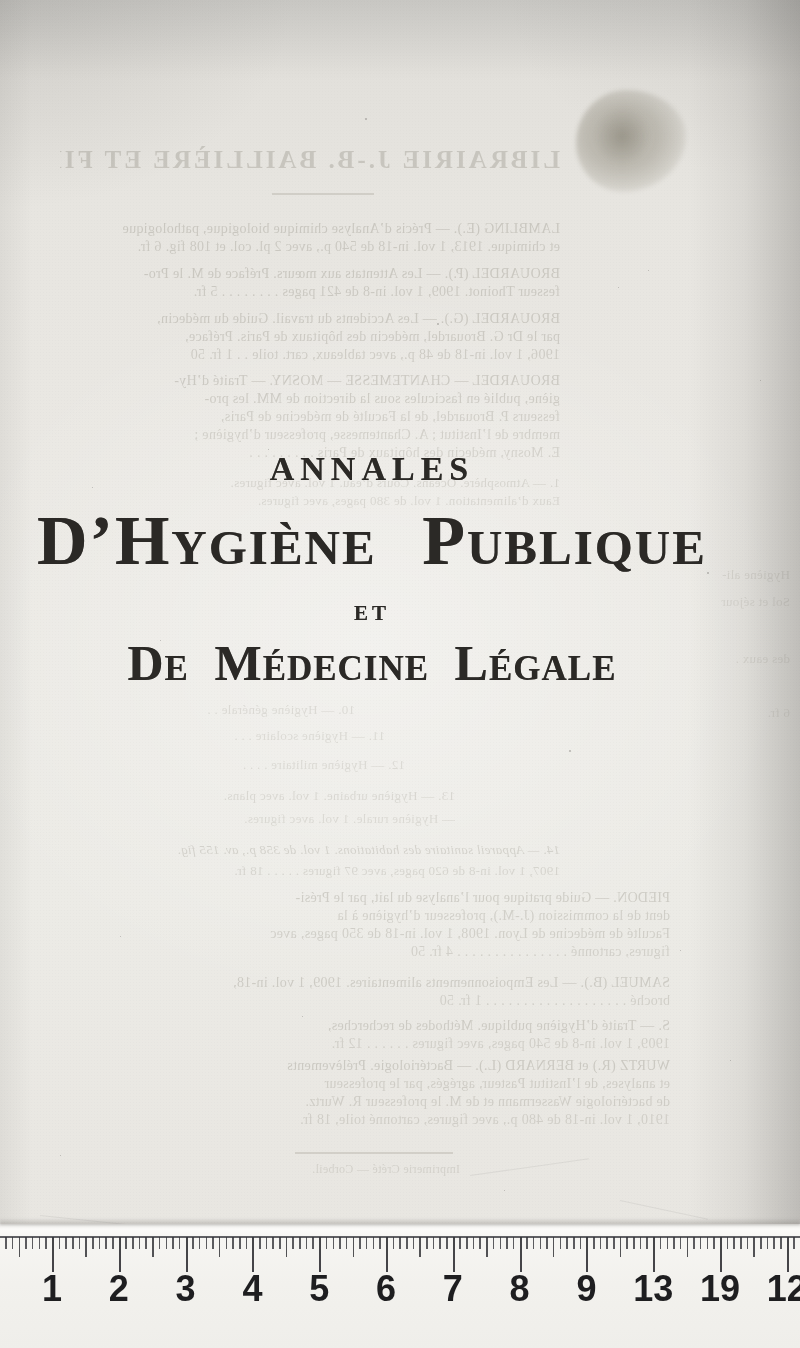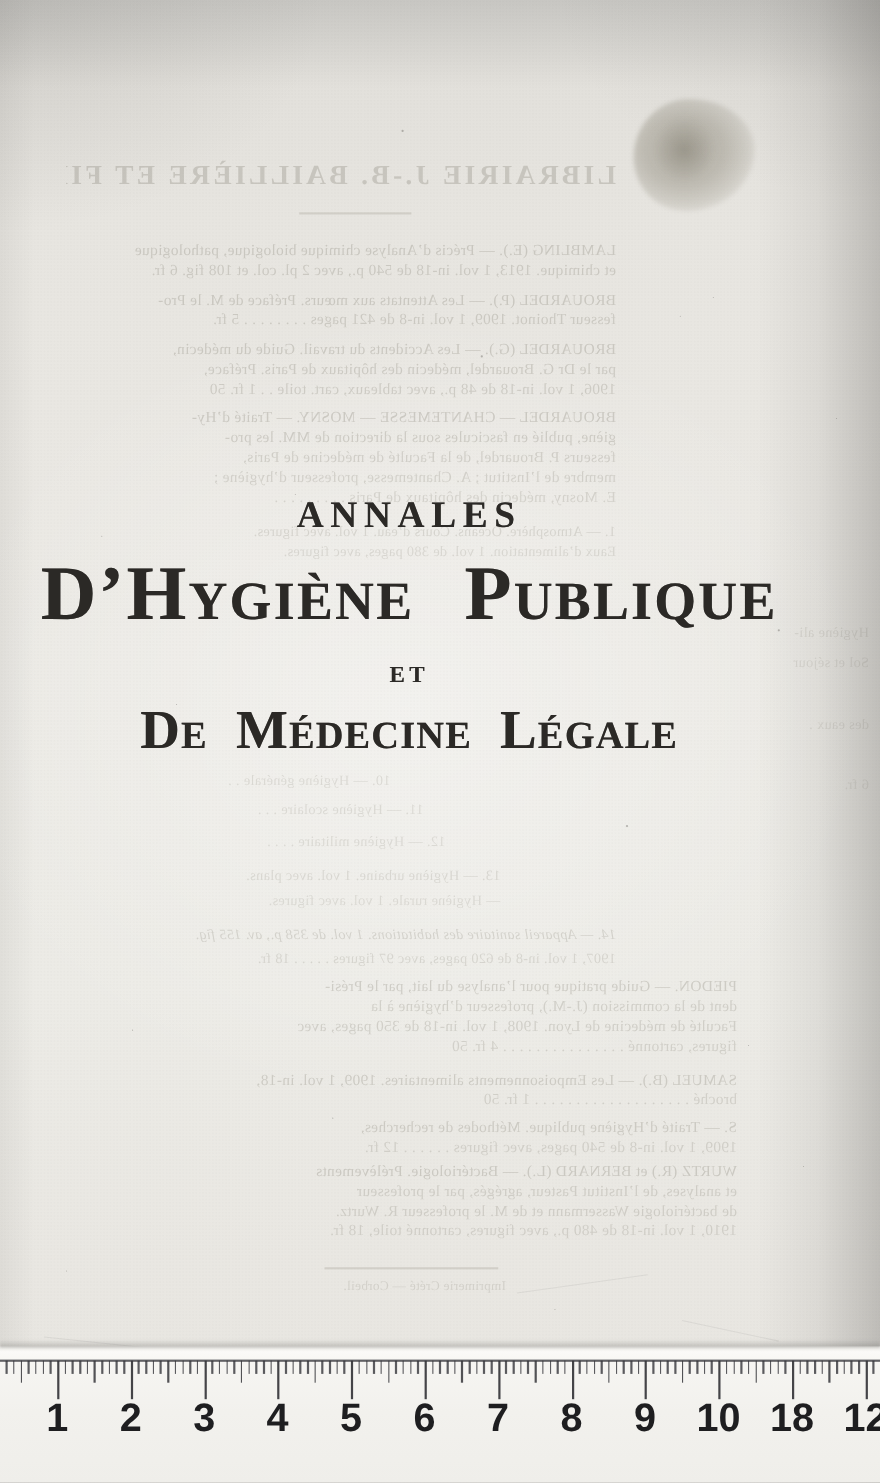--- a/index.html
+++ b/index.html
@@ -286,19 +286,19 @@
     <div id="ruler-numbers">
         <div class="ruler-num" style="left: 52px;">1</div>
         <div class="ruler-num" style="left: 118.8px;">2</div>
         <div class="ruler-num" style="left: 185.6px;">3</div>
         <div class="ruler-num" style="left: 252.4px;">4</div>
         <div class="ruler-num" style="left: 319.2px;">5</div>
         <div class="ruler-num" style="left: 386px;">6</div>
         <div class="ruler-num" style="left: 452.8px;">7</div>
         <div class="ruler-num" style="left: 519.6px;">8</div>
         <div class="ruler-num" style="left: 586.4px;">9</div>
-        <div class="ruler-num" style="left: 653.2px;">10</div>
-        <div class="ruler-num" style="left: 720px;">18</div>
+        <div class="ruler-num" style="left: 653.2px;">13</div>
+        <div class="ruler-num" style="left: 720px;">19</div>
         <div class="ruler-num" style="left: 786.8px;">12</div>
       </div>
   </div>
 
 </div>
 
 </body></html>

